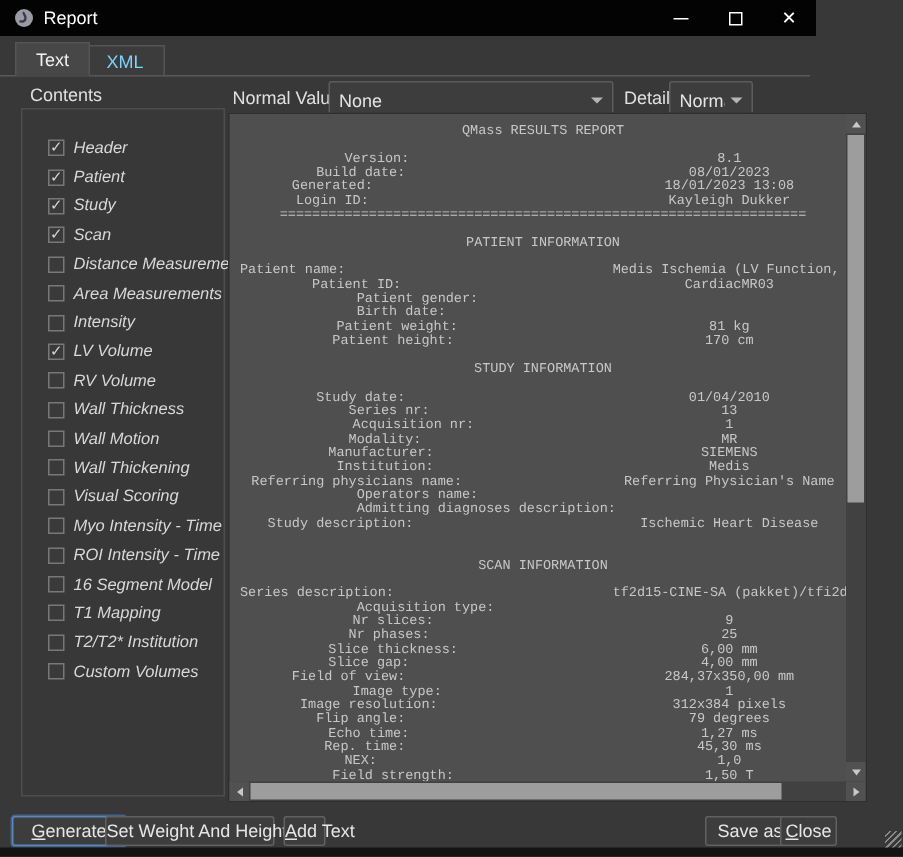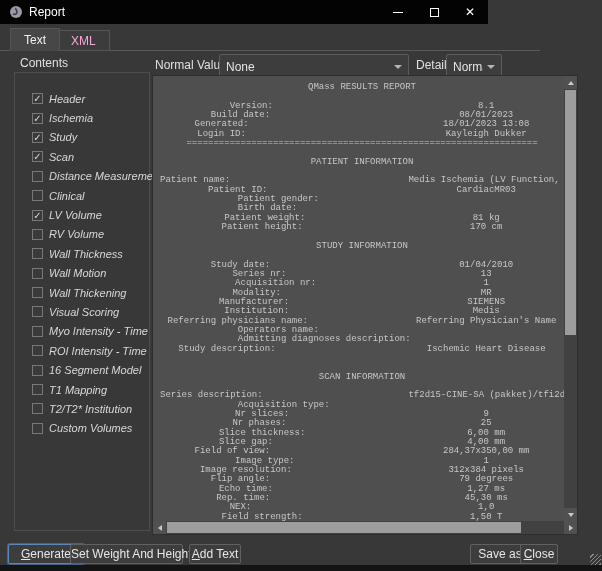--- a/index.html
+++ b/index.html
@@ -1,35 +1,35 @@
 <!DOCTYPE html>
 <html><head>
 <meta charset="utf-8">
 <style>
   * { box-sizing: border-box; margin: 0; padding: 0; }
   html,body { width:602px; height:571px; background:#1a1a1a; overflow:hidden;
               font-family:"Liberation Sans", sans-serif; }
   .screen { position:relative; width:602px; height:571px; background:#383838; }
 
   
-  .titlebar { position:absolute; left:0; top:0; width:488px; height:24px;
+  .titlebar { position:absolute; left:0; top:0; width:544px; height:24px;
               background:#030303; display:flex; align-items:center; }
   .app-icon { width:14px; height:14px; margin:0 6px 0 9px; }
   .title-text { color:#fff; font-size:12px; }
   .win-controls { position:absolute; right:0; top:0; height:24px; display:flex; }
   .win-btn { width:36px; height:24px; display:flex; align-items:center; justify-content:center; color:#fff; }
   .glyph-min { width:10px; height:1px; background:#fff; }
   .glyph-max { width:9px; height:9px; border:1px solid #fff; }
   .glyph-close { font-size:12px; line-height:12px; }
 
   
   .tabbar { position:absolute; left:0; top:28px; width:540px; height:23px;
             border-bottom:1px solid #5a5a5a; }
   .tab { position:absolute; top:2px; height:21px; padding:0 13px; font-size:12px;
-         color:#f9a8d4; background:#3c3c3c; border:1px solid #555;
+         color:#7dd3fc; background:#3c3c3c; border:1px solid #555;
          display:flex; align-items:center; }
   .tab.active { top:0; height:23px; background:#474747; color:#f0f0f0;
                 border-bottom:1px solid #474747; z-index:2; }
   .tab-text { left:10px; }
   .tab-xml  { left:57px; }
 
   
   .field-label { position:absolute; color:#e0e0e0; font-size:12px; top:58px; }
   .lbl-normal-values { left:155px; }
   .lbl-detail { left:416px; }
@@ -72,21 +72,21 @@
   .vthumb { position:absolute; left:1px; right:1px; top:14px; height:245px; background:#9d9d9d; }
   .hthumb { position:absolute; top:1px; bottom:1px; left:14px; width:354px; background:#9d9d9d; }
 
   
   .btn { position:absolute; top:544px; height:20px; background:#3d3d3d;
          border:1px solid #616161; border-radius:2px; color:#e6e6e6; font-size:12px;
          text-align:center; line-height:18px; white-space:nowrap; }
   .btn.mnemonic::first-letter { text-decoration:underline; }
   .btn-generate { left:8px; width:76px; border-color:#5b87b7; box-shadow:0 0 0 1px #46618a; }
   .btn-set-wh   { left:70px; width:113px; }
-  .btn-add-text { left:189px; width:52px; }
+  .btn-add-text { left:189px; width:28px; }
   .btn-save-as  { left:470px; width:60px; }
   .btn-close    { left:520px; width:38px; }
 
   
   .desktop-strip { position:absolute; left:0; top:565px; width:602px; height:6px; background:#141414; }
   .resize-grip { position:absolute; left:590px; top:554px; width:11px; height:11px;
                  background:repeating-linear-gradient(135deg, transparent 0 2px, #8a8a8a 2px 3px); }
 </style>
 </head>
 <body>
@@ -119,37 +119,41 @@
 
   <span class="contents-title">Contents</span>
   <div class="groupbox">
     <div class="sb-list">
       <div class="sb-item">
           <span class="cb">✓</span>
           <span class="sb-label">Header</span>
         </div>
       <div class="sb-item">
           <span class="cb">✓</span>
-          <span class="sb-label">Ischemia</span>
+          <span class="sb-label">Patient</span>
         </div>
       <div class="sb-item">
           <span class="cb">✓</span>
           <span class="sb-label">Study</span>
         </div>
       <div class="sb-item">
           <span class="cb">✓</span>
           <span class="sb-label">Scan</span>
         </div>
       <div class="sb-item">
           <span class="cb"></span>
           <span class="sb-label">Distance Measurements</span>
         </div>
       <div class="sb-item">
           <span class="cb"></span>
-          <span class="sb-label">Clinical</span>
+          <span class="sb-label">Area Measurements</span>
+        </div>
+      <div class="sb-item">
+          <span class="cb"></span>
+          <span class="sb-label">Intensity</span>
         </div>
       <div class="sb-item">
           <span class="cb">✓</span>
           <span class="sb-label">LV Volume</span>
         </div>
       <div class="sb-item">
           <span class="cb"></span>
           <span class="sb-label">RV Volume</span>
         </div>
       <div class="sb-item">

